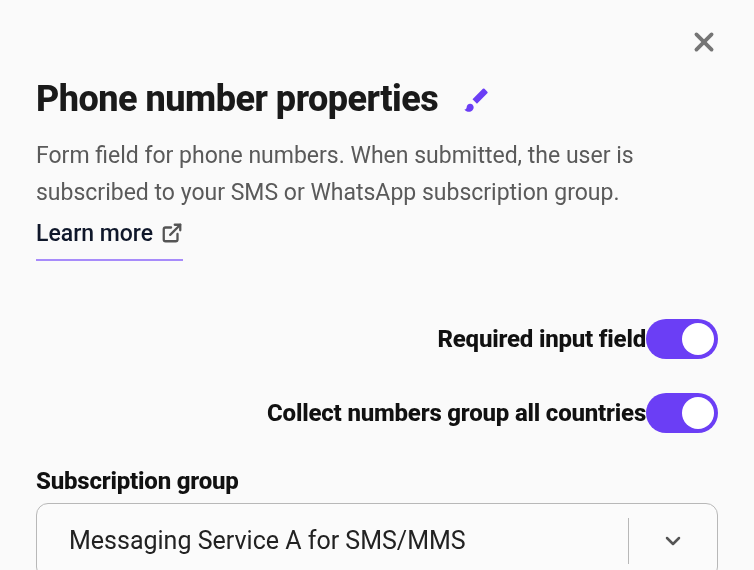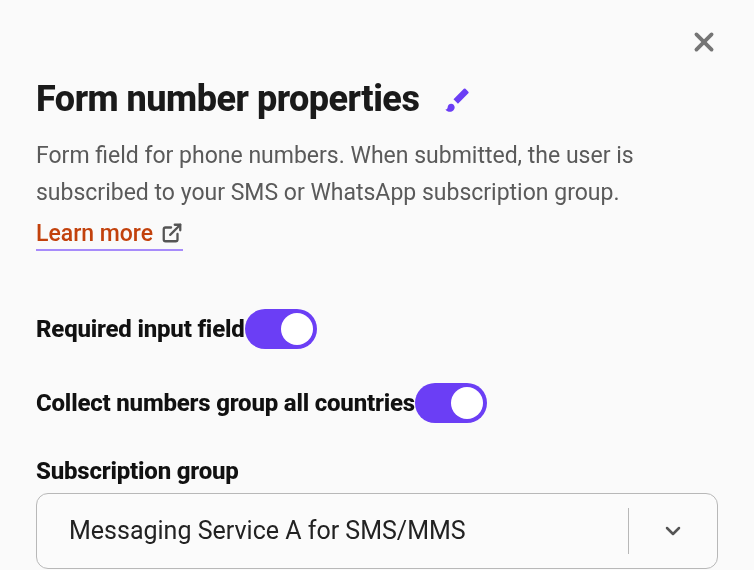--- a/index.html
+++ b/index.html
@@ -51,38 +51,38 @@
       line-height: 1.6;
       color: #5a5a5a;
       font-weight: 400;
     }
     .learn-more {
       display: inline-flex;
       align-items: center;
       gap: 8px;
       margin-top: 8px;
       font-size: 23px;
-      color: #c2410c;
+      color: #0f172a;
       font-weight: 500;
       border-bottom: 2px solid #a78bfa;
-      padding-bottom: 2px;
+      padding-bottom: 12px;
       cursor: pointer;
       width: fit-content;
     }
     .learn-more .ext-icon {
       color: #555;
       display: inline-flex;
     }
     .opts {
       margin-top: 58px;
     }
     .opt-row {
       display: flex;
       align-items: center;
-      justify-content: flex-start;
+      justify-content: flex-end;
       margin-bottom: 34px;
     }
     .opt-label {
       font-size: 24px;
       font-weight: 800;
       color: #111;
       letter-spacing: -0.2px;
     }
     .toggle {
       width: 72px;
@@ -147,21 +147,21 @@
   <span>
     <svg width="26" height="26" viewBox="0 0 24 24" fill="none" stroke="currentColor" stroke-width="3.5" stroke-linecap="round">
       <line x1="5" y1="5" x2="19" y2="19"></line>
       <line x1="19" y1="5" x2="5" y2="19"></line>
     </svg>
   </span>
 </div>
 
 <div class="content">
   <div class="header-row">
-    <h1 class="page-title">Form number properties</h1>
+    <h1 class="page-title">Phone number properties</h1>
     <span class="brush-icon">
       <svg width="28" height="28" viewBox="0 0 24 24" fill="currentColor">
         <path d="M7 16c-1.66 0-3 1.34-3 3 0 1.31-1.16 2-2 2 .92 1.22 2.49 2 4 2 2.21 0 4-1.79 4-4 0-1.66-1.34-3-3-3zm13.71-11.29l-1.42-1.42a.996.996 0 0 0-1.41 0L9 12.17l3.83 3.83 8.88-8.88a.996.996 0 0 0 0-1.41z"></path>
       </svg>
     </span>
   </div>
 
   <p class="description">Form field for phone numbers. When submitted, the user is subscribed to your SMS or WhatsApp subscription group.</p>
 
   <a class="learn-more">

